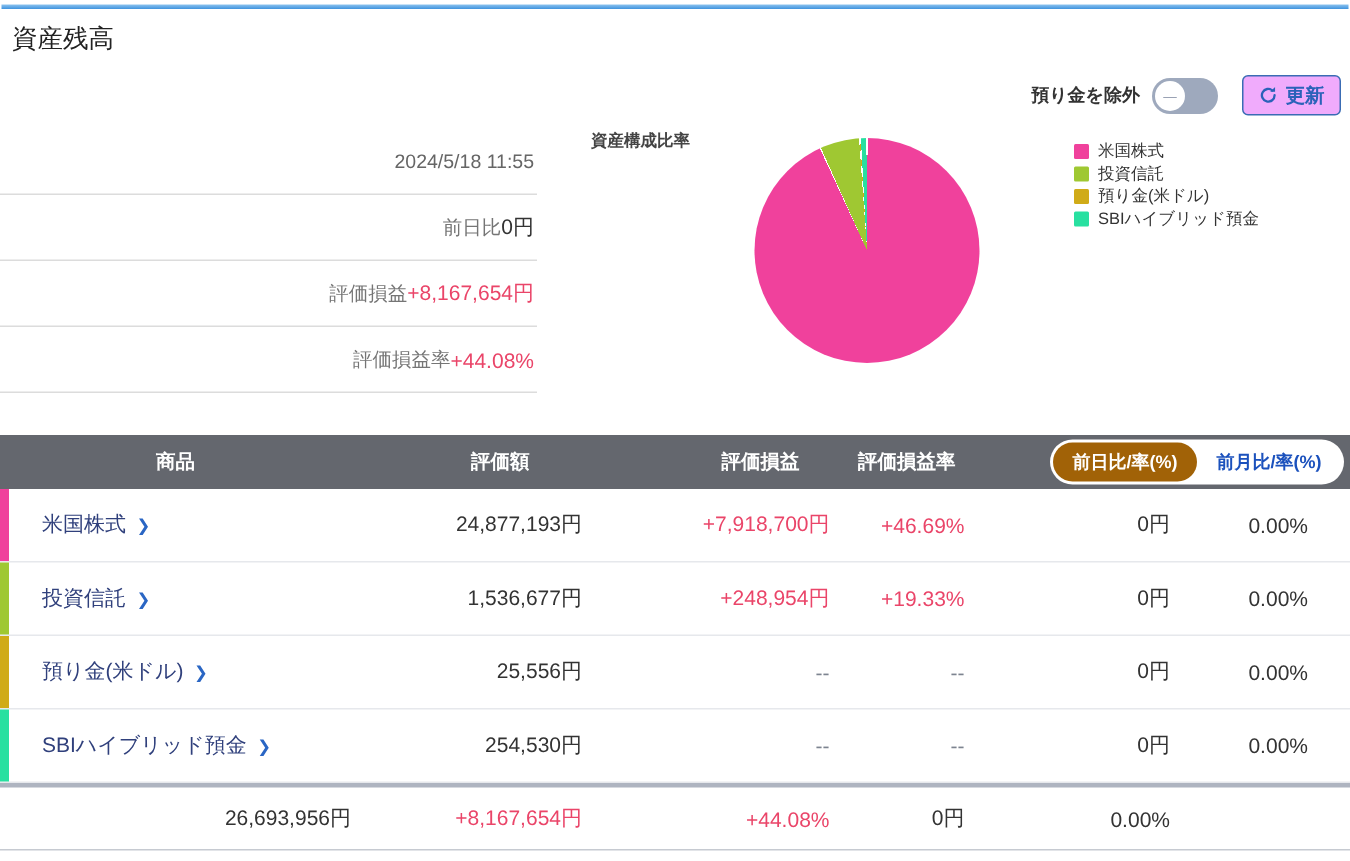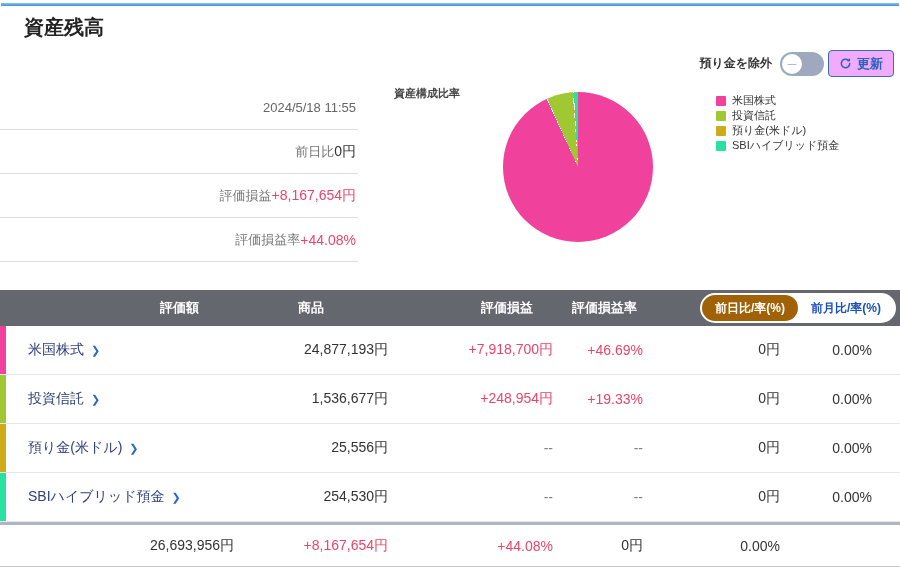--- a/index.html
+++ b/index.html
@@ -3,24 +3,24 @@
 <meta charset="utf-8">
 <style>
   * { box-sizing: border-box; margin: 0; padding: 0; }
   html,body { background:#fff; }
   .stage {
     position: relative; width: 900px; height: 574px; background:#fff;
     font-family: "Liberation Sans", "DejaVu Sans", sans-serif; overflow: hidden;
   }
   .topbar { position:absolute; top:3px; left:1px; right:1px; height:3px;
     background: linear-gradient(180deg,#8cc3ef,#3f93de); }
-  .title { position:absolute; top:14px; left:24px; font-size:20px; font-weight:bold; color:#222; }
-
-  
-  .controls { position:absolute; top:50px; right:6px; display:flex; align-items:center; gap:4px; }
+  .title { position:absolute; top:14px; left:8px; font-size:17px; font-weight:normal; color:#222; }
+
+  
+  .controls { position:absolute; top:50px; right:6px; display:flex; align-items:center; gap:16px; }
   .toggle-group { display:flex; align-items:center; gap:8px; }
   .toggle-label { font-size:12px; font-weight:bold; color:#333; }
   .switch { width:44px; height:24px; border-radius:12px; background:#9ea9bd; position:relative; cursor:pointer; }
   .knob { position:absolute; left:2px; top:2px; width:20px; height:20px; background:#fff; border-radius:50%;
     display:flex; align-items:center; justify-content:center; font-size:9px; color:#8d97ab; }
   .refresh-btn { display:flex; align-items:center; gap:5px; background:#f0abfc; border:1px solid #3a6cb4;
     border-radius:4px; color:#2a62b9; font-size:13px; padding:0 10px; height:27px; cursor:pointer;
     font-family:inherit; font-weight:bold; }
   .refresh-icon { width:13px; height:13px; }
 
@@ -131,22 +131,22 @@
       <span class="ltext">預り金(米ドル)</span>
     </li>
     <li>
       <span class="marker" style="background: rgb(40, 224, 160);"></span>
       <span class="ltext">SBIハイブリッド預金</span>
     </li>
   </ul>
 
   <div class="table">
     <div class="thead">
+      <div class="th c-name">商品</div>
       <div class="th c-val">評価額</div>
-      <div class="th c-name">商品</div>
       <div class="th c-gain">評価損益</div>
       <div class="th c-rate">評価損益率</div>
       <div class="th-pill">
         <div class="pill">
           <button class="active">前日比/率(%)</button>
           <button>前月比/率(%)</button>
         </div>
       </div>
     </div>
 

